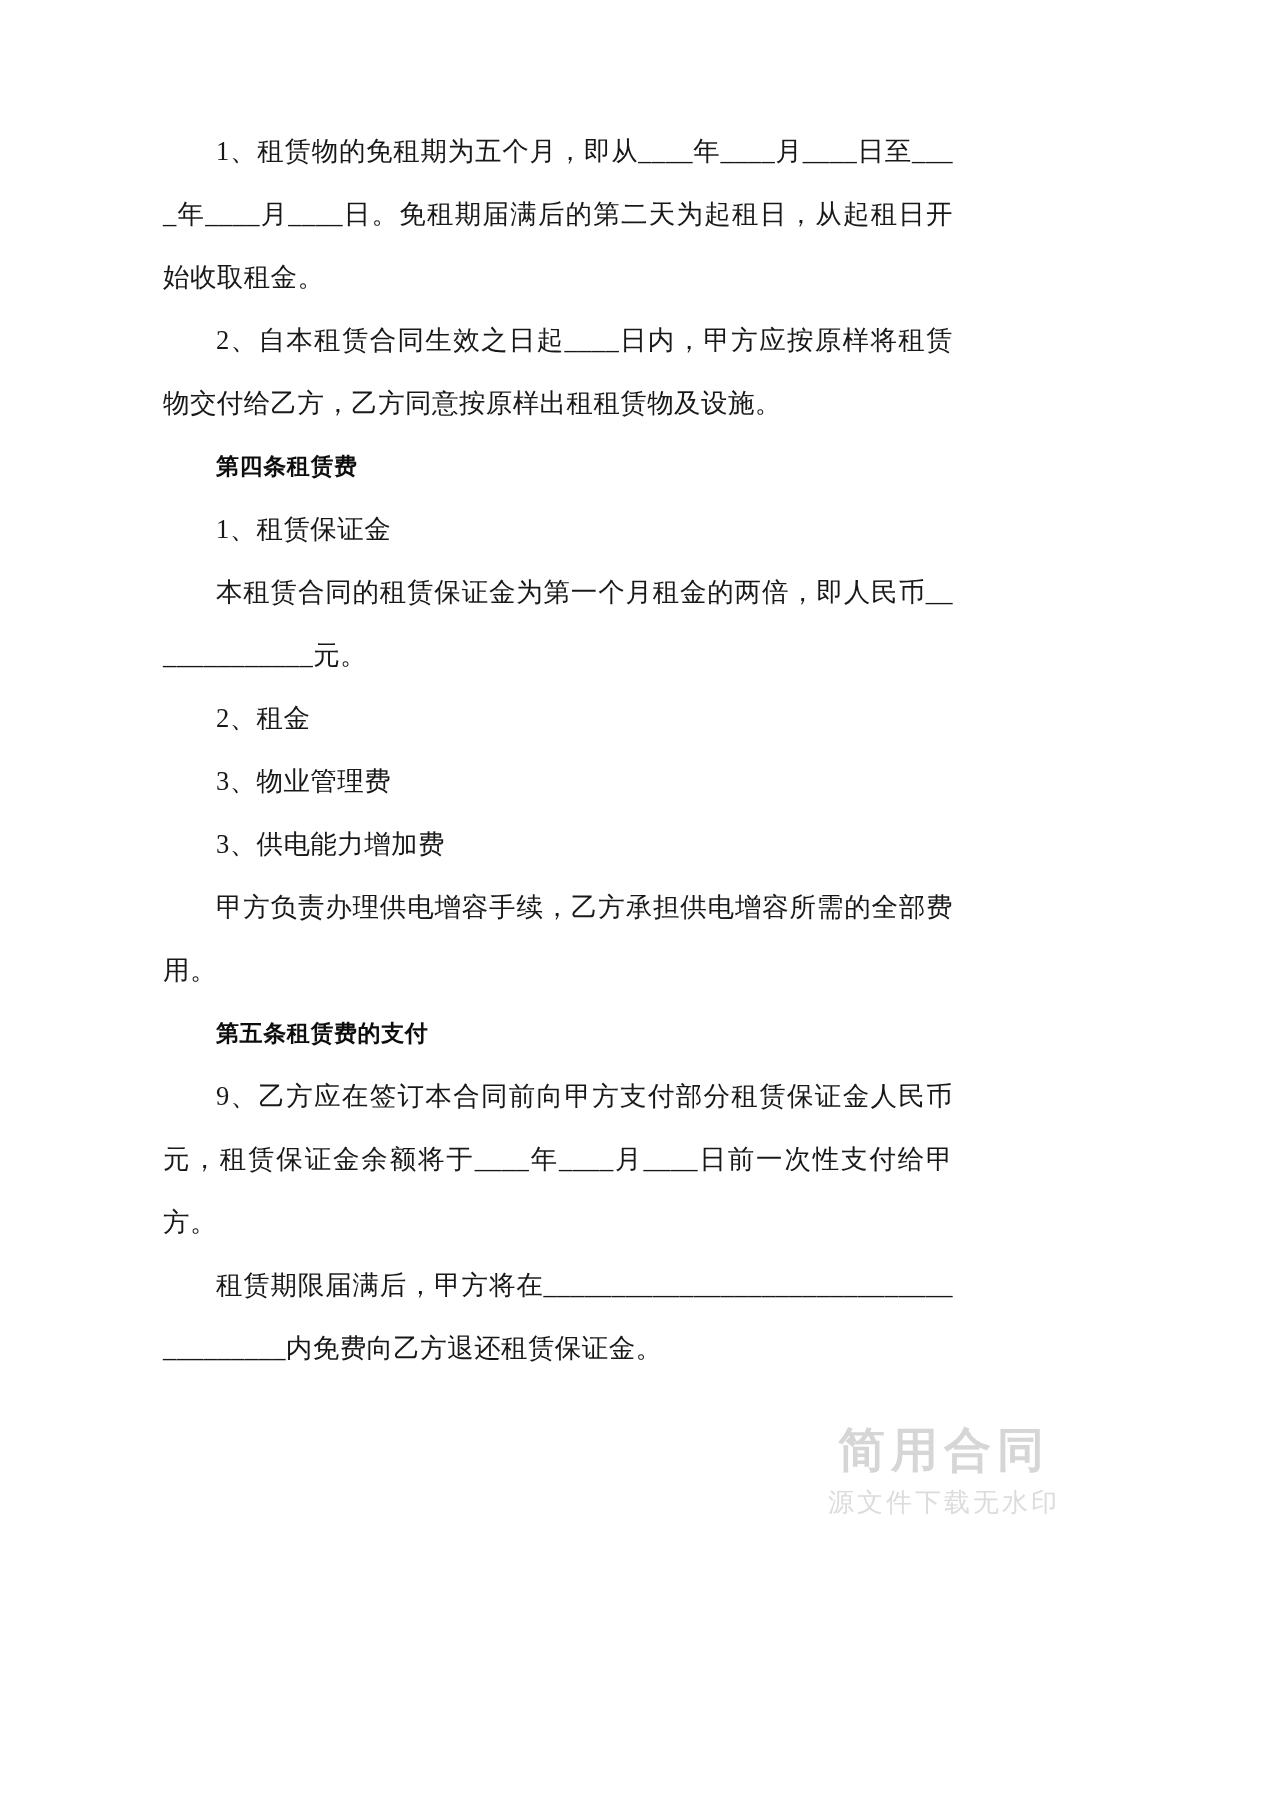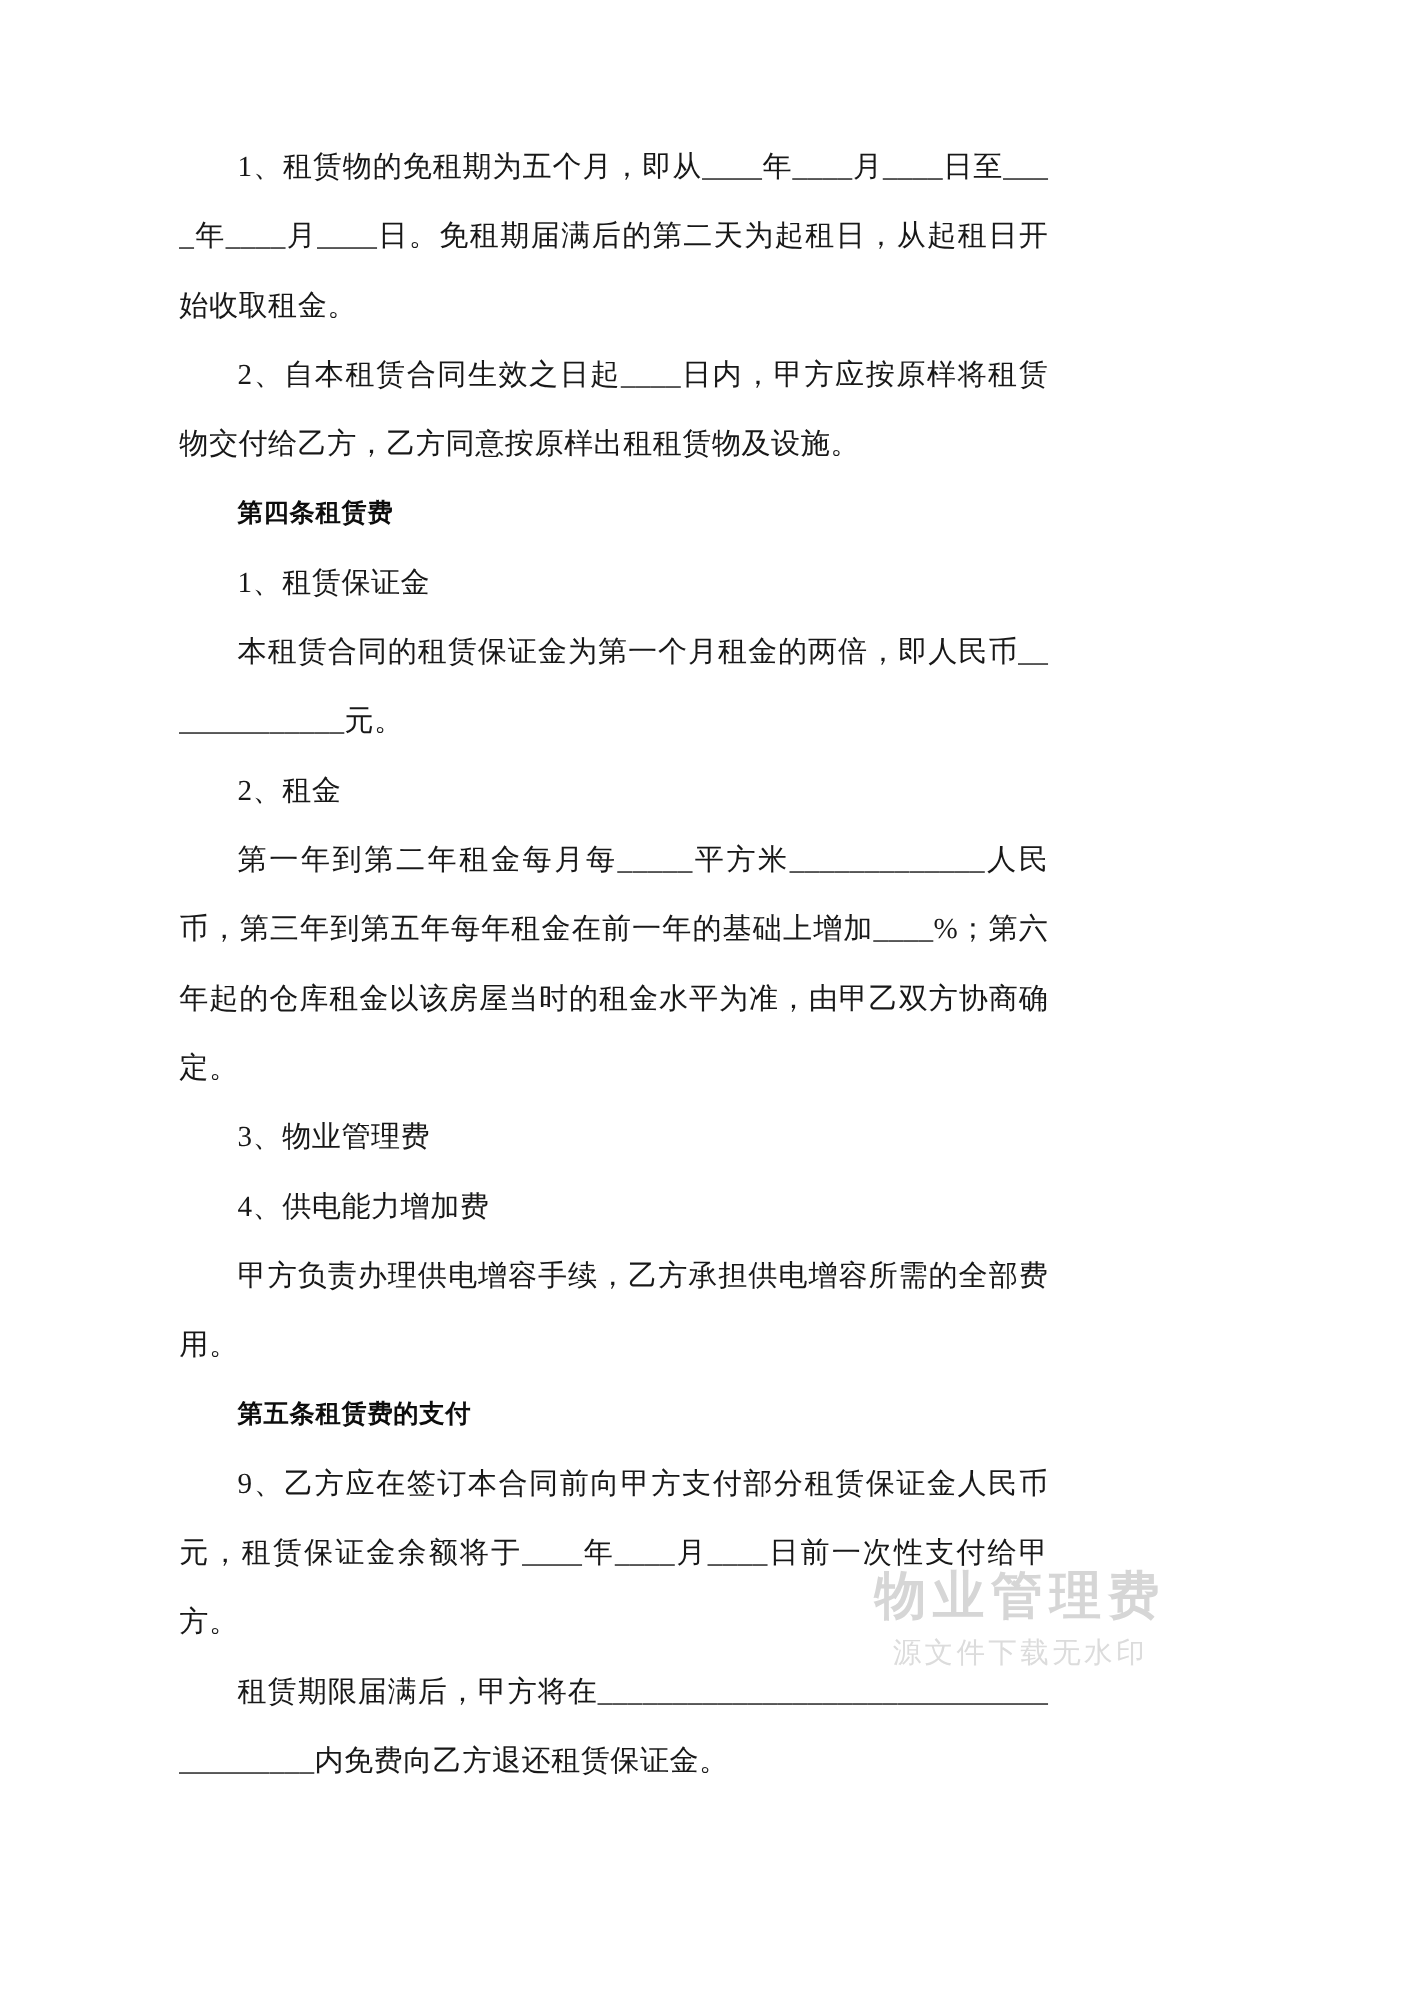--- a/index.html
+++ b/index.html
@@ -77,27 +77,26 @@
 
 <div class="page">
 
   <div class="doc-body">
     <p class="para indent">1、租赁物的免租期为五个月，即从____年____月____日至____年____月____日。免租期届满后的第二天为起租日，从起租日开始收取租金。</p>
     <p class="para indent">2、自本租赁合同生效之日起____日内，甲方应按原样将租赁物交付给乙方，乙方同意按原样出租租赁物及设施。</p>
     <p class="heading">第四条租赁费</p>
     <p class="para indent">1、租赁保证金</p>
     <p class="para indent">本租赁合同的租赁保证金为第一个月租金的两倍，即人民币_____________元。</p>
     <p class="para indent">2、租金</p>
-    <p class="para indent">第一年到第二年租金每月每_____平方米_____________人民币，第三年到第五年每年租金在前一年的基础上增加____%；第六年起的仓库租金以该房屋当时的租金水平为准，由甲乙双方协商确定。</p>
     <p class="para indent">3、物业管理费</p>
-    <p class="para indent">4、供电能力增加费</p>
+    <p class="para indent">3、供电能力增加费</p>
     <p class="para indent">甲方负责办理供电增容手续，乙方承担供电增容所需的全部费用。</p>
     <p class="heading">第五条租赁费的支付</p>
     <p class="para indent">9、乙方应在签订本合同前向甲方支付部分租赁保证金人民币元，租赁保证金余额将于____年____月____日前一次性支付给甲方。</p>
     <p class="para indent">租赁期限届满后，甲方将在_______________________________________内免费向乙方退还租赁保证金。</p>
   </div>
 
   <div class="watermark">
-    <div class="wm-main">物业管理费</div>
+    <div class="wm-main">简用合同</div>
     <div class="wm-sub">源文件下载无水印</div>
   </div>
 
 </div>
 
 </body></html>

